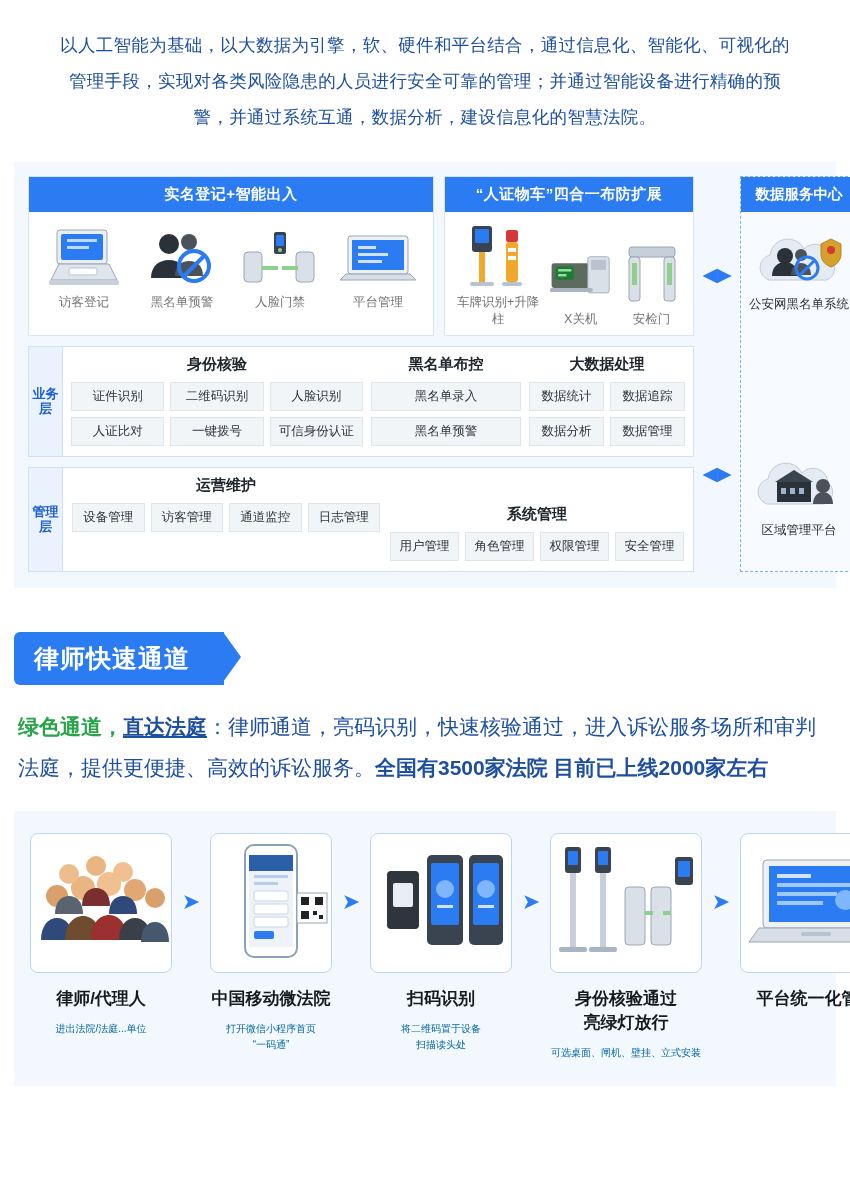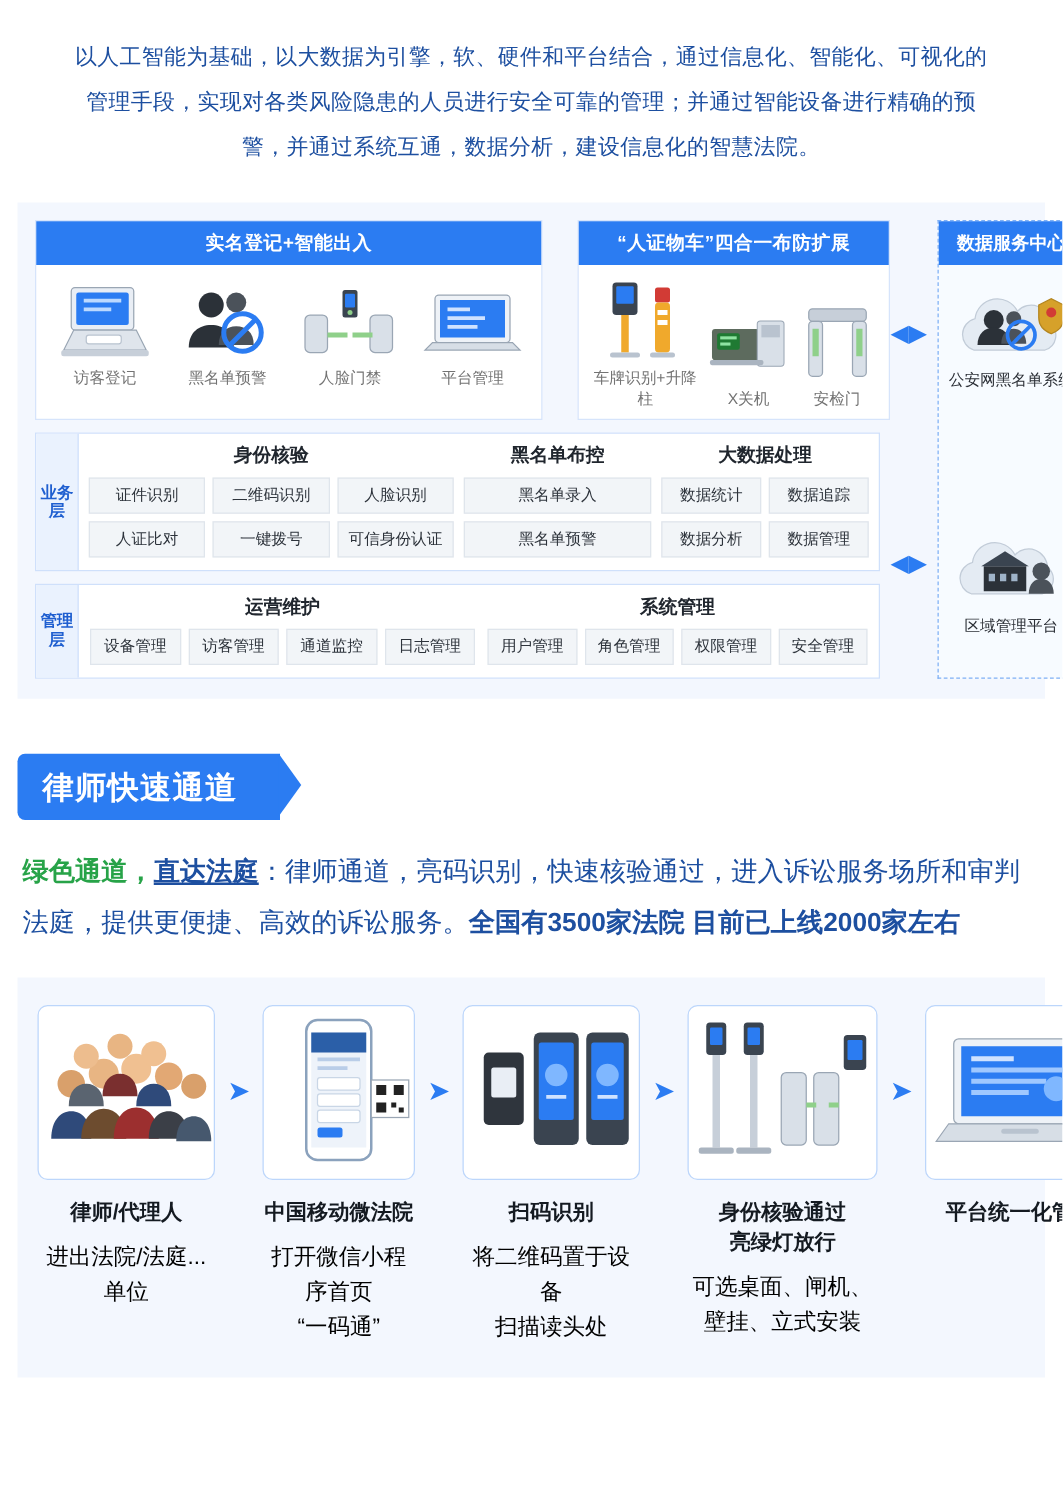--- a/index.html
+++ b/index.html
@@ -46,21 +46,21 @@
   .arch {
     margin: 26px 14px 0;
     background: #f3f7fe;
     padding: 14px 14px 16px;
     display: flex;
     gap: 10px;
   }
   .arch-left { width: 676px; }
   .arch-right { flex: 1; }
 
-  .top-row { display: flex; gap: 28px; }
+  .top-row { display: flex; gap: 10px; }
   .panel {
     background: #ffffff;
     border: 1px solid #d6e4fb;
   }
   .panel-head {
     background: #2b7cf2;
     color: #ffffff;
     font-size: 15px;
     font-weight: bold;
     text-align: center;
@@ -117,21 +117,21 @@
     padding: 5px 0;
     text-align: center;
     flex: 0 0 calc(50% - 3px);
   }
   .chip.third { flex: 0 0 calc(33.33% - 4px); }
   .chip.quarter { flex: 0 0 calc(25% - 5px); }
   .group.w-biz-1 { flex: 0 0 292px; }
   .group.w-biz-2 { flex: 0 0 150px; }
   .group.w-biz-3 { flex: 1; }
   .group.w-mgr-1 { flex: 0 0 310px; }
-  .group.w-mgr-2 { flex: 1; }
+  .group.w-mgr-2 { flex: 1; margin-top: 29px; }
 
   
   .dc {
     border: 1px dashed #7fb0f5;
     background: #f7fbff;
     height: 100%;
     display: flex;
     flex-direction: column;
     align-items: center;
     padding: 0 6px 10px;
@@ -205,22 +205,22 @@
   }
   .step-title {
     margin-top: 14px;
     font-size: 17px;
     font-weight: bold;
     color: #141a21;
     line-height: 1.4;
   }
   .step-desc {
     margin-top: 10px;
-    font-size: 18px;
-    color: #000000;
+    font-size: 10px;
+    color: #0369a1;
     line-height: 1.55;
     padding: 0 6px;
   }
   .flow-arrow {
     flex: 0 0 26px;
     color: #2b7cf2;
     font-size: 22px;
     line-height: 1;
     padding-top: 58px;
     text-align: center;

